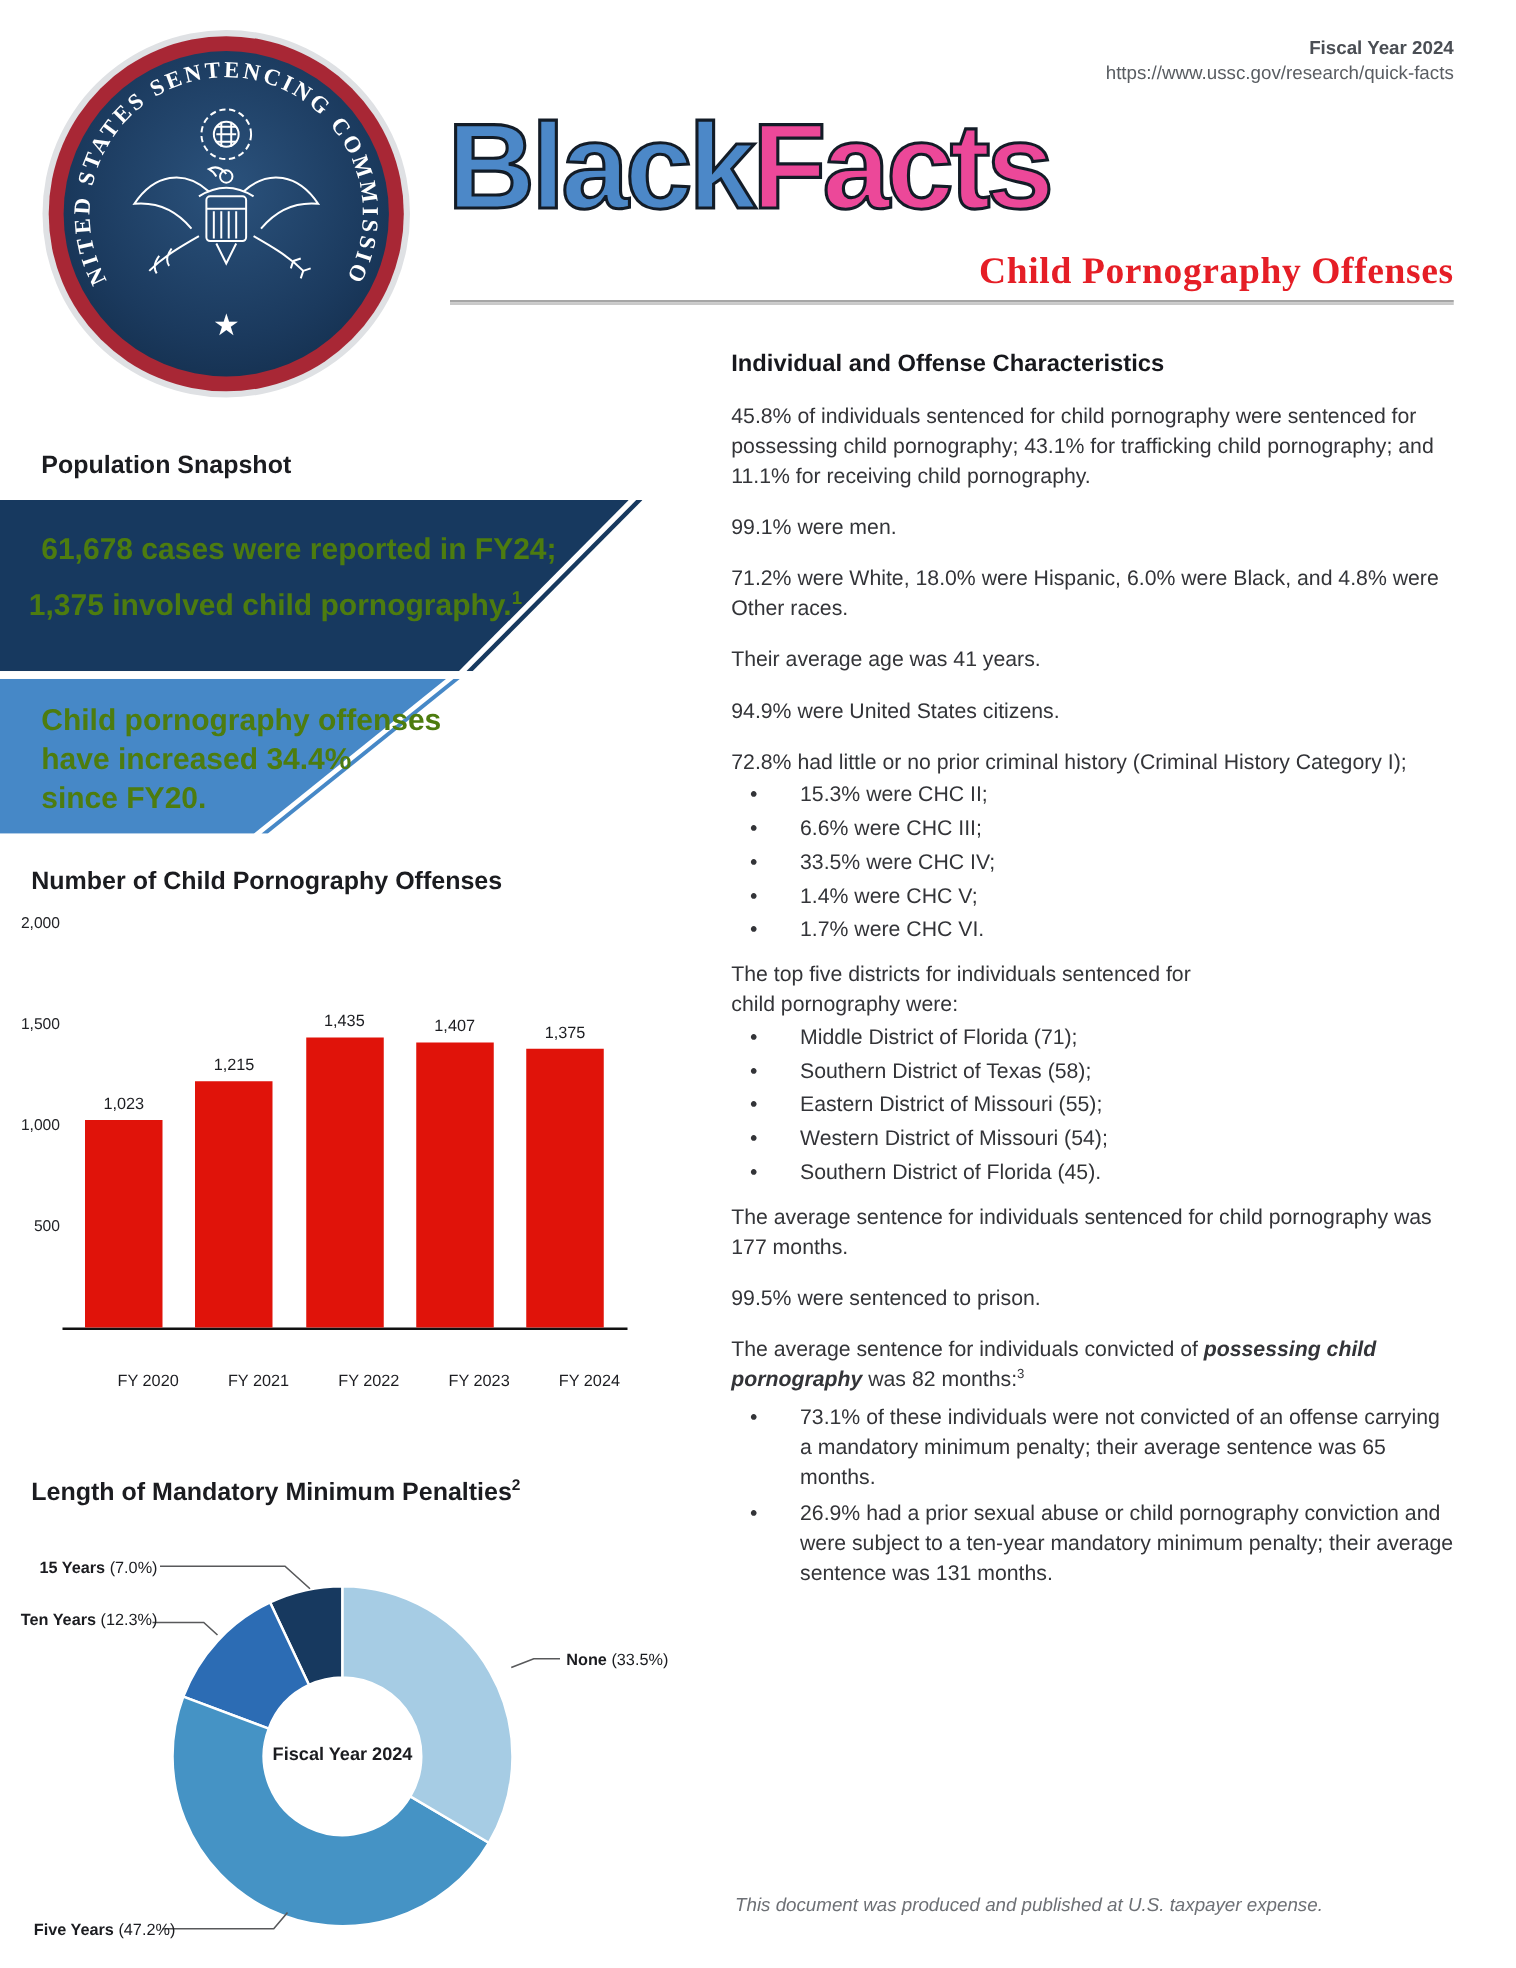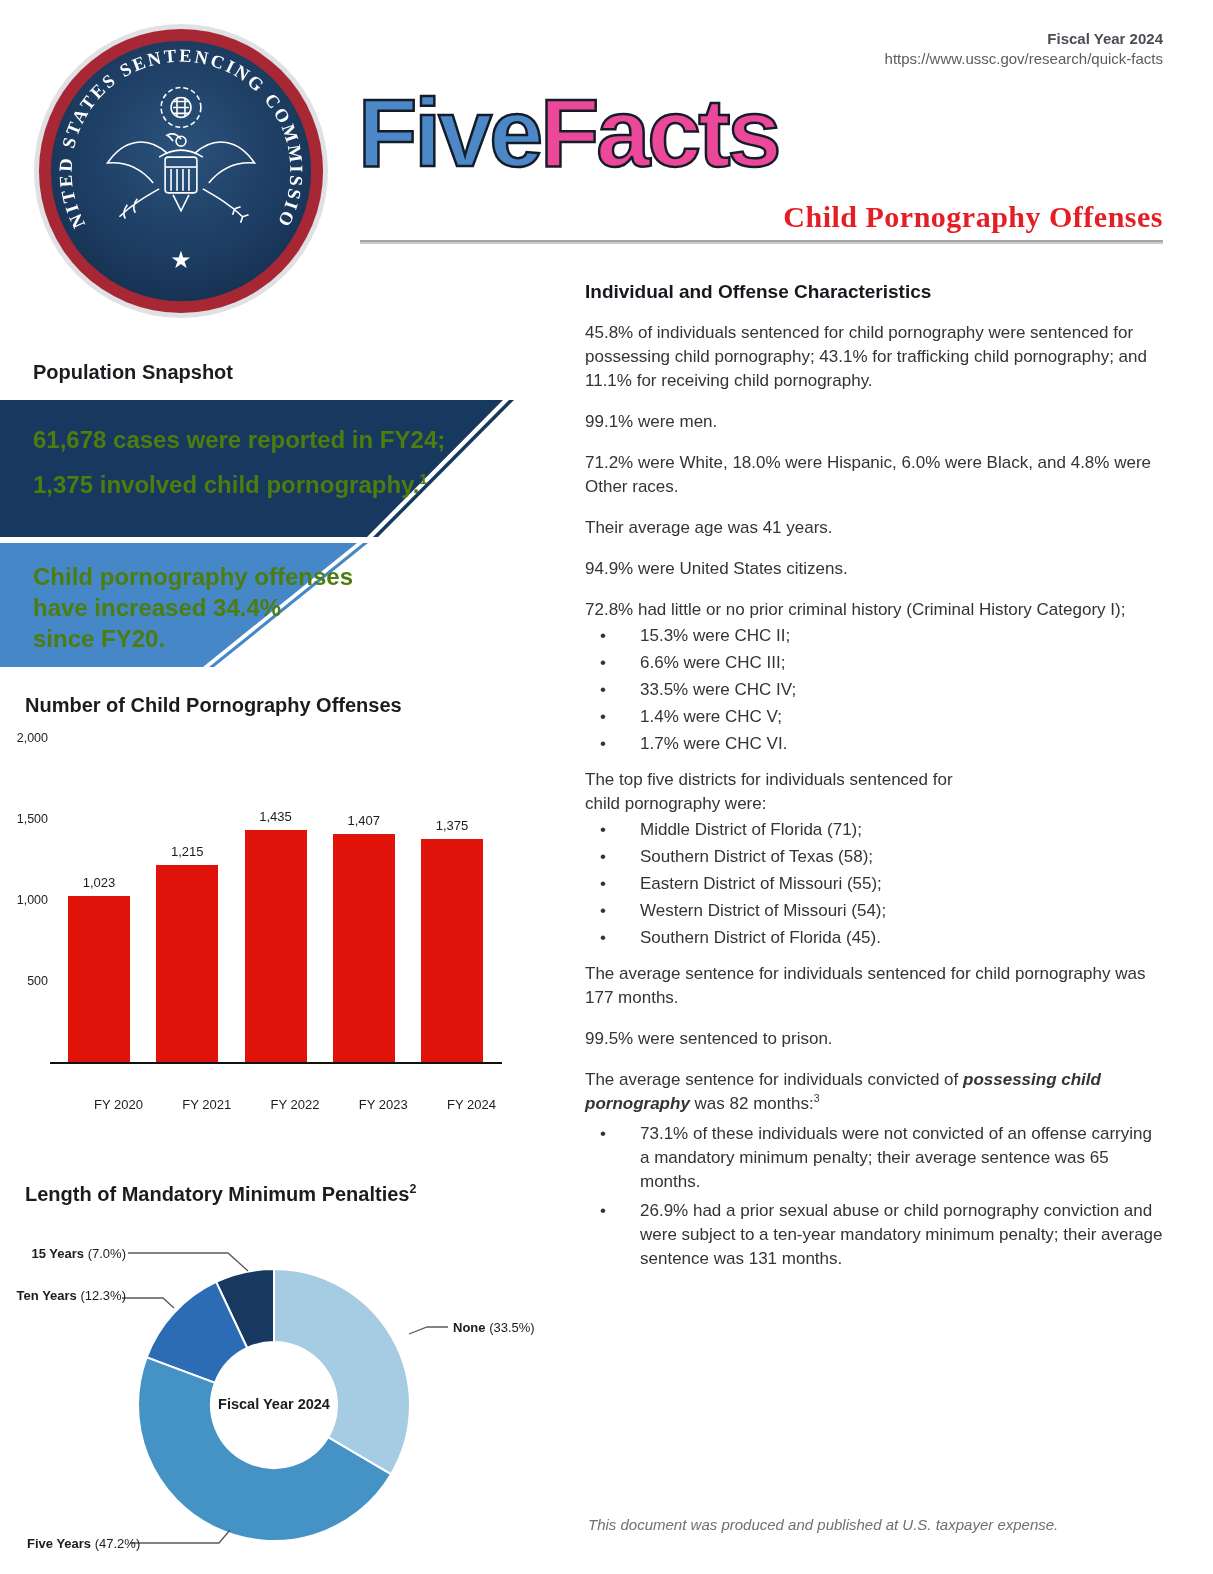--- a/index.html
+++ b/index.html
@@ -27,21 +27,21 @@
   
   .pop-heading { position:absolute; left:33px; top:361px; font-size:20px; font-weight:bold; color:#1b1c20; }
 
   .banner { position:absolute; left:0; color:#4d7c0f; font-weight:bold; font-size:24px; }
   .banner-dark  { top:400px; width:525px; height:137px; }
   .banner-dark .shape  { position:absolute; inset:0; background:#17395f;
       clip-path:polygon(0 0, 503px 0, 367px 137px, 0 137px); }
   .banner-dark .stripe { position:absolute; inset:0; background:#17395f;
       clip-path:polygon(509px 0, 514px 0, 378px 137px, 373px 137px); }
   .banner-dark .line1 { position:absolute; left:33px; top:26px; }
-  .banner-dark .line2 { position:absolute; left:33px; top:71px; }
+  .banner-dark .line2 { position:absolute; left:23px; top:71px; }
 
   .banner-light { top:543px; width:380px; height:124px; }
   .banner-light .shape  { position:absolute; inset:0; background:#4688c7;
       clip-path:polygon(0 0, 357px 0, 203px 124px, 0 124px); }
   .banner-light .stripe { position:absolute; inset:0; background:#4688c7;
       clip-path:polygon(363px 0, 368px 0, 214px 124px, 209px 124px); }
   .banner-light .lines { position:absolute; left:33px; top:18px; line-height:31px; }
 
   sup { font-size:0.62em; vertical-align:super; line-height:0; }
 
@@ -130,21 +130,21 @@
       </g>
       <text x="150" y="248" text-anchor="middle" font-size="24" fill="#ffffff">★</text>
     </svg>
   </div>
 
   <div class="header-meta">
     <div class="fy-line">Fiscal Year 2024</div>
     <div class="url-line">https://www.ussc.gov/research/quick-facts</div>
   </div>
 
-  <div class="logo"><span class="quick">Five</span><span class="facts">Facts</span></div>
+  <div class="logo"><span class="quick">Black</span><span class="facts">Facts</span></div>
 
   <div class="doc-title">Child Pornography Offenses</div>
   <div class="title-rule"></div>
 
   <div class="pop-heading">Population Snapshot</div>
 
   <div class="banner banner-dark">
     <div class="shape"></div>
     <div class="stripe"></div>
     <div class="line1">61,678 cases were reported in FY24;</div>

